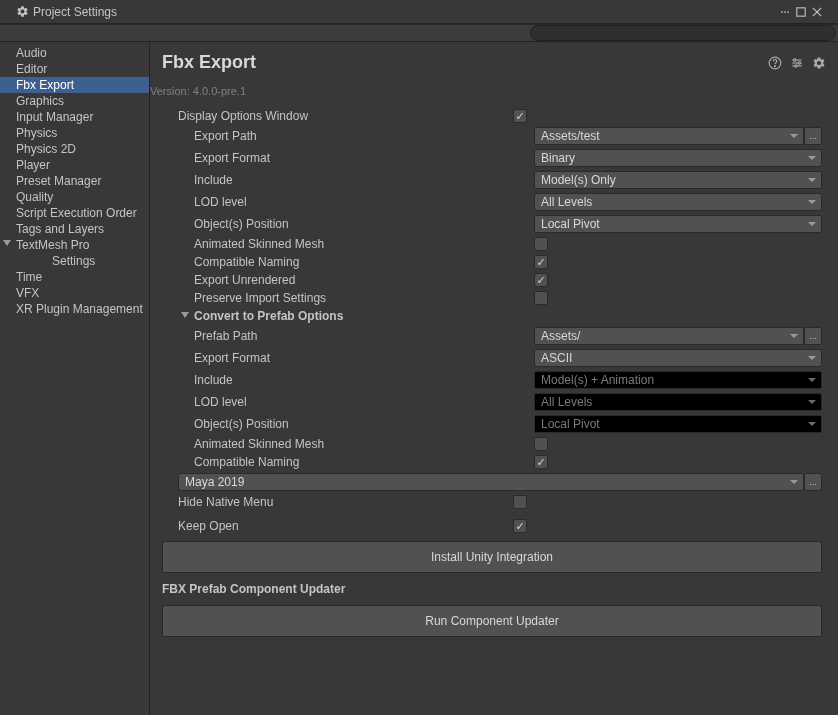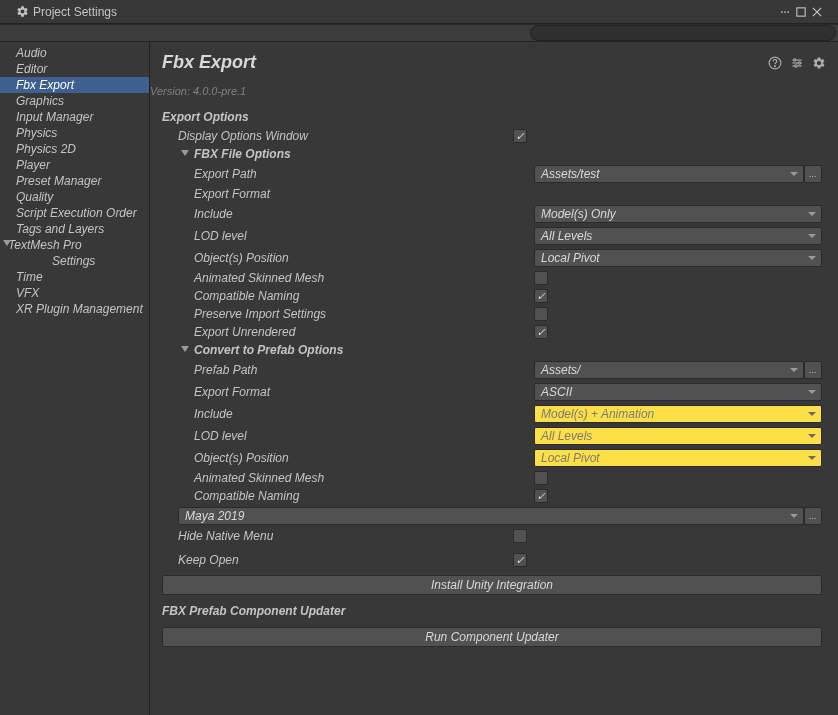--- a/index.html
+++ b/index.html
@@ -8,27 +8,27 @@
 .titlebar { background: #383838; height: 24px; display: flex; align-items: center; padding: 0 16px; border-bottom: 1px solid #232323; }
 .titlebar .gear { margin-right: 4px; }
 .titlebar-title { flex: 1; }
 .titlebar-right { display: flex; gap: 6px; align-items: center; }
 
 .searchbar { background: #3c3c3c; height: 18px; border-top: 1px solid #2a2a2a; border-bottom: 1px solid #232323; display: flex; justify-content: flex-end; }
 .search-input { width: 306px; height: 16px; background: #2f2f2f; border: 1px solid #222; border-radius: 8px; color: #c4c4c4; padding: 0 6px 0 18px; position: relative; }
 .search-wrap { position: relative; width: 306px; margin-right: 2px; }
 .search-wrap .mag { position: absolute; left: 5px; top: 2px; pointer-events: none; }
 
-.main { display: flex; height: calc(715px - 24px - 18px); font-style: italic; }
+.main { display: flex; height: calc(715px - 24px - 18px); }
 
 .sidebar { width: 150px; background: #383838; border-right: 1px solid #232323; padding-top: 3px; overflow-y: auto; }
 .sidebar-item { padding: 1px 0 1px 16px; cursor: pointer; line-height: 14px; }
 .sidebar-item.selected { background: #3e6090; color: #fff; }
 .sidebar-item.child { padding-left: 52px; }
-.sidebar-item.has-children { position: relative; padding-left: 8px; }
+.sidebar-item.has-children { position: relative; }
 .sidebar-item .tree-arrow { position: absolute; left: 2px; top: 1px; }
 
 .content { flex: 1; background: #383838; padding: 10px 8px 10px 0; overflow-y: auto; }
 .content-header { display: flex; align-items: center; padding: 0 4px 4px 12px; }
 .content-title { font-size: 18px; font-weight: bold; color: #d8d8d8; flex: 1; }
 .header-icons { display: flex; gap: 8px; align-items: center; }
 
 .version { color: #808080; font-size: 11px; padding: 8px 0 10px; }
 
 .section-header { font-weight: bold; color: #c4c4c4; padding: 3px 0 3px 12px; }
@@ -39,27 +39,27 @@
 .row.indent2 { padding-left: 44px; }
 .row-label { width: 0; flex-shrink: 0; }
 .row.indent1 .row-label { width: 335px; }
 .row.indent2 .row-label { width: 340px; }
 .row-control { flex: 1; display: flex; align-items: center; padding-right: 8px; }
 
 .checkbox { width: 14px; height: 14px; background: #515151; border: 1px solid #2a2a2a; border-radius: 2px; display: inline-flex; align-items: center; justify-content: center; cursor: pointer; }
 .checkbox.checked::after { content: '✓'; color: #d8d8d8; font-size: 11px; line-height: 1; }
 
 .dropdown { flex: 1; height: 18px; background: #515151; border: 1px solid #2a2a2a; border-radius: 2px; display: flex; align-items: center; padding: 0 16px 0 6px; position: relative; cursor: pointer; color: #d8d8d8; }
-.dropdown.disabled { background: #fde047; color: #7a7a7a; cursor: default; }
+.dropdown.disabled { background: #000000; color: #7a7a7a; cursor: default; }
 .dropdown::after { content: ''; position: absolute; right: 5px; top: 6px; border-left: 4px solid transparent; border-right: 4px solid transparent; border-top: 4px solid #9a9a9a; }
 .dropdown.disabled::after { border-top-color: #6a6a6a; }
 
 .dots-btn { width: 18px; height: 18px; background: #515151; border: 1px solid #2a2a2a; border-radius: 2px; display: flex; align-items: center; justify-content: center; cursor: pointer; color: #c4c4c4; font-size: 9px; letter-spacing: 0; }
 
-.wide-button { margin: 6px 8px 6px 12px; height: 20px; background: #515151; border: 1px solid #2a2a2a; border-radius: 2px; display: flex; align-items: center; justify-content: center; cursor: pointer; color: #d8d8d8; }
+.wide-button { margin: 6px 8px 6px 12px; height: 32px; background: #515151; border: 1px solid #2a2a2a; border-radius: 2px; display: flex; align-items: center; justify-content: center; cursor: pointer; color: #d8d8d8; }
 
 svg { display: block; }
 </style>
 </head>
 <body>
 
 <div class="titlebar">
   <span class="gear">
     <svg width="13" height="13" viewBox="0 0 24 24" fill="#c4c4c4">
         <path d="M19.14 12.94c.04-.3.06-.6.06-.94 0-.34-.02-.64-.06-.94l2.03-1.58c.18-.14.23-.4.12-.61l-1.92-3.32c-.12-.21-.37-.29-.59-.22l-2.39.96c-.5-.38-1.03-.7-1.62-.94l-.36-2.54c-.04-.24-.24-.41-.48-.41h-3.84c-.24 0-.44.17-.48.41l-.36 2.54c-.59.24-1.13.56-1.62.94l-2.39-.96c-.22-.07-.47.01-.59.22L2.74 8.87c-.12.21-.07.47.12.61l2.03 1.58c-.04.3-.06.64-.06.94 0 .3.02.64.06.94l-2.03 1.58c-.18.14-.23.4-.12.61l1.92 3.32c.12.21.37.29.59.22l2.39-.96c.5.38 1.03.7 1.62.94l.36 2.54c.04.24.24.41.48.41h3.84c.24 0 .44-.17.48-.41l.36-2.54c.59-.24 1.13-.56 1.62-.94l2.39.96c.22.07.47-.01.59-.22l1.92-3.32c.12-.21.07-.47-.12-.61l-2.03-1.58zM12 15.6c-1.98 0-3.6-1.62-3.6-3.6s1.62-3.6 3.6-3.6 3.6 1.62 3.6 3.6-1.62 3.6-3.6 3.6z"></path>
@@ -152,47 +152,41 @@
         <span>
             <svg width="14" height="14" viewBox="0 0 24 24" fill="#aaa">
               <path d="M19.14 12.94c.04-.3.06-.6.06-.94 0-.34-.02-.64-.06-.94l2.03-1.58c.18-.14.23-.4.12-.61l-1.92-3.32c-.12-.21-.37-.29-.59-.22l-2.39.96c-.5-.38-1.03-.7-1.62-.94l-.36-2.54c-.04-.24-.24-.41-.48-.41h-3.84c-.24 0-.44.17-.48.41l-.36 2.54c-.59.24-1.13.56-1.62.94l-2.39-.96c-.22-.07-.47.01-.59.22L2.74 8.87c-.12.21-.07.47.12.61l2.03 1.58c-.04.3-.06.64-.06.94 0 .3.02.64.06.94l-2.03 1.58c-.18.14-.23.4-.12.61l1.92 3.32c.12.21.37.29.59.22l2.39-.96c.5.38 1.03.7 1.62.94l.36 2.54c.04.24.24.41.48.41h3.84c.24 0 .44-.17.48-.41l.36-2.54c.59-.24 1.13-.56 1.62-.94l2.39.96c.22.07.47-.01.59-.22l1.92-3.32c.12-.21.07-.47-.12-.61l-2.03-1.58zM12 15.6c-1.98 0-3.6-1.62-3.6-3.6s1.62-3.6 3.6-3.6 3.6 1.62 3.6 3.6-1.62 3.6-3.6 3.6z"></path>
             </svg>
           </span>
       </div>
     </div>
 
     <div class="version">Version: 4.0.0-pre.1</div>
 
-    <div class="section-header">Export Options</div>
 
     <div class="row indent1">
       <div class="row-label">Display Options Window</div>
       <div class="row-control">
           <span class="checkbox checked"></span>
         </div>
     </div>
 
-    <div class="sub-section-header">
-      <span class="foldout">
-          <svg width="10" height="10" viewBox="0 0 10 10" fill="#9a9a9a">
-            <path d="M1 2 L9 2 L5 8 Z"></path>
-          </svg>
-        </span>
-      <span>FBX File Options</span>
-    </div>
 
     <div class="row indent2">
       <div class="row-label">Export Path</div>
       <div class="row-control">
         <div class="dropdown">Assets/test</div>
         <div class="dots-btn">...</div>
       </div>
     </div>
     <div class="row indent2">
       <div class="row-label">Export Format</div>
+      <div class="row-control">
+          <div class="dropdown">Binary</div>
+        </div>
     </div>
     <div class="row indent2">
       <div class="row-label">Include</div>
       <div class="row-control">
           <div class="dropdown">Model(s) Only</div>
         </div>
     </div>
     <div class="row indent2">
       <div class="row-label">LOD level</div>
       <div class="row-control">
@@ -211,29 +205,29 @@
           <span class="checkbox"></span>
         </div>
     </div>
     <div class="row indent2">
       <div class="row-label">Compatible Naming</div>
       <div class="row-control">
           <span class="checkbox checked"></span>
         </div>
     </div>
     <div class="row indent2">
+      <div class="row-label">Export Unrendered</div>
+      <div class="row-control">
+          <span class="checkbox checked"></span>
+        </div>
+    </div>
+    <div class="row indent2">
       <div class="row-label">Preserve Import Settings</div>
       <div class="row-control">
           <span class="checkbox"></span>
-        </div>
-    </div>
-    <div class="row indent2">
-      <div class="row-label">Export Unrendered</div>
-      <div class="row-control">
-          <span class="checkbox checked"></span>
         </div>
     </div>
 
     <div class="sub-section-header">
       <span class="foldout">
           <svg width="10" height="10" viewBox="0 0 10 10" fill="#9a9a9a">
             <path d="M1 2 L9 2 L5 8 Z"></path>
           </svg>
         </span>
       <span>Convert to Prefab Options</span>

